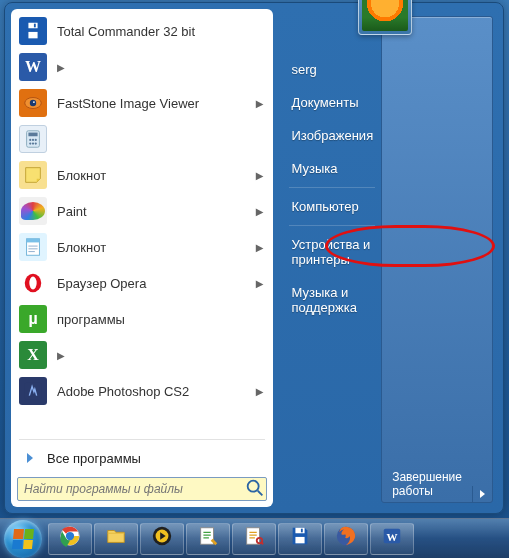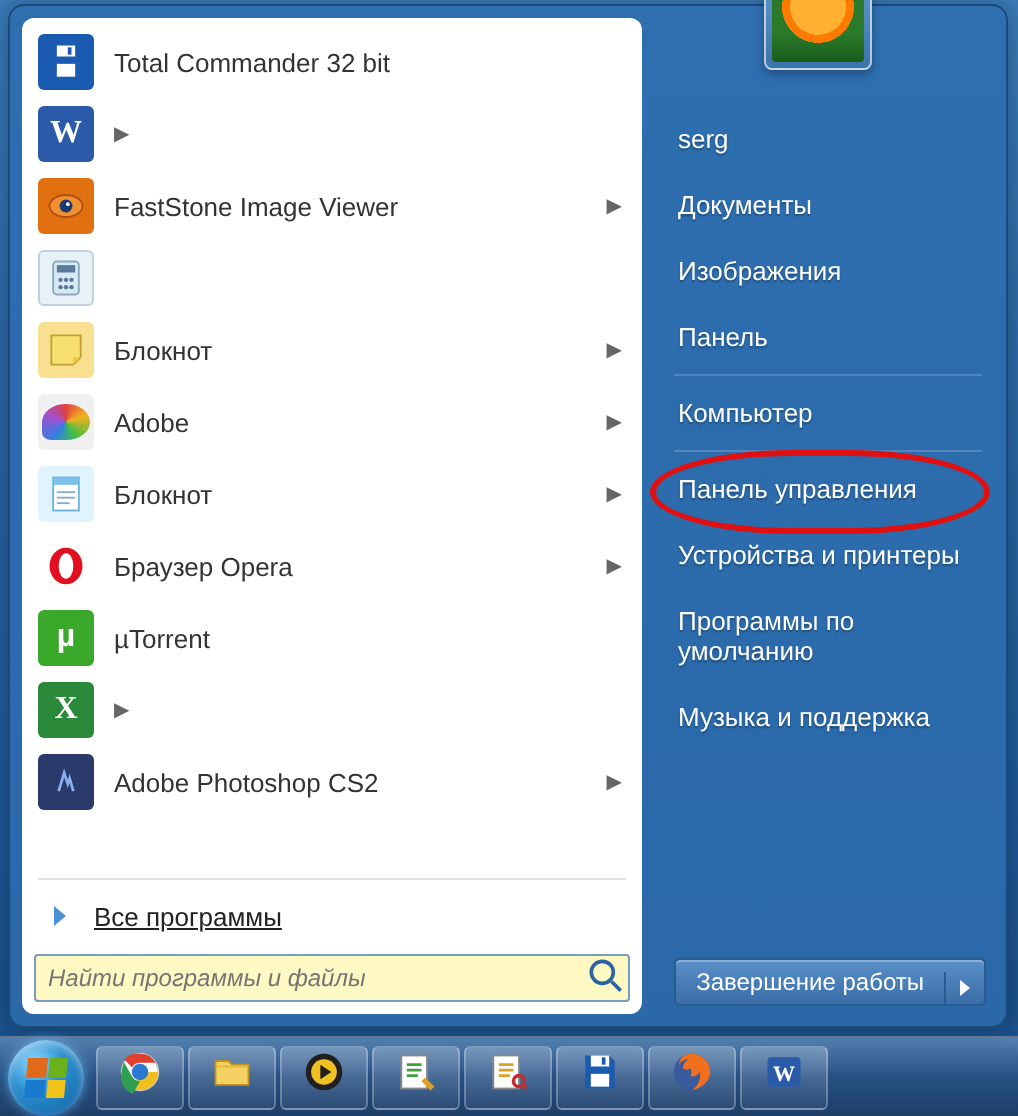--- a/index.html
+++ b/index.html
@@ -55,42 +55,42 @@
     padding: 6px 8px; height: 30px;
     cursor: pointer;
   }
   .all-programs .arrow {
     width: 0; height: 0;
     border-left: 6px solid #4b8fd4;
     border-top: 5px solid transparent;
     border-bottom: 5px solid transparent;
     margin-right: 14px; margin-left: 6px;
   }
-  .all-programs span { font-size: 13px; color: #222; text-decoration: underline; }
+  .all-programs span { font-size: 13px; color: #222; }
   .search-row { padding: 4px 4px 2px 4px; }
   .search-box {
     display: flex; align-items: center;
     border: 1px solid #7a9bc0;
     border-radius: 2px;
     background: #fef9c3;
     height: 24px;
   }
   .search-box input {
     flex: 1; border: none; outline: none;
     font-size: 12px; font-style: italic;
     color: #888; padding: 0 6px;
     background: transparent;
   }
   .search-icon {
     width: 22px; color: #2a64a4; font-size: 13px;
     text-align: center;
   }
   .right-panel {
     flex: 1;
-    display: flex; flex-direction: column;
+    display: flex; 
     padding: 4px 2px 2px 12px;
     position: relative;
   }
   .avatar-wrap {
     position: absolute;
     top: -28px; left: 50%;
     transform: translateX(-50%);
     width: 54px; height: 54px;
     background: linear-gradient(180deg, #6a9fd0, #3a74a8);
     border: 1px solid rgba(255,255,255,.6);
@@ -257,21 +257,21 @@
               <path d="M16 20v-4h4" fill="#e8c840"></path>
             </svg>
           </div>
           <span class="program-label">Блокнот</span>
           <span class="submenu-arrow">▶</span>
         </div>
         <div class="program-item">
           <div class="program-icon ic-paint">
             <div class="paint-palette"></div>
           </div>
-          <span class="program-label">Adobe</span>
+          <span class="program-label">Paint</span>
           <span class="submenu-arrow">▶</span>
         </div>
         <div class="program-item">
           <div class="program-icon ic-notepad">
             <svg class="icon-svg" viewBox="0 0 24 24">
               <rect x="5" y="3" width="14" height="18" fill="#fff" stroke="#6ab0d8"></rect>
               <rect x="5" y="3" width="14" height="4" fill="#7ac0e8"></rect>
               <line x1="7" y1="11" x2="17" y2="11" stroke="#8ac"></line>
               <line x1="7" y1="14" x2="17" y2="14" stroke="#8ac"></line>
               <line x1="7" y1="17" x2="14" y2="17" stroke="#8ac"></line>
@@ -287,21 +287,21 @@
               <ellipse cx="12" cy="12" rx="4" ry="7" fill="#fff"></ellipse>
             </svg>
           </div>
           <span class="program-label">Браузер Opera</span>
           <span class="submenu-arrow">▶</span>
         </div>
         <div class="program-item">
           <div class="program-icon ic-utor">
             <b style="font-size:16px;">µ</b>
           </div>
-          <span class="program-label">µTorrent</span>
+          <span class="program-label">программы</span>
         </div>
         <div class="program-item">
           <div class="program-icon ic-excel">
             <b style="font-family:Georgia;font-size:16px;">X</b>
           </div>
           <span class="submenu-arrow">▶</span>
         </div>
         <div class="program-item">
           <div class="program-icon ic-ps">
             <svg class="icon-svg" viewBox="0 0 24 24">
@@ -332,27 +332,25 @@
   </div>
 
   <div class="right-panel">
     <div class="avatar-wrap">
       <div class="avatar-inner"></div>
     </div>
     <div class="right-list" id="right-list">
         <div class="right-item">serg</div>
         <div class="right-item">Документы</div>
         <div class="right-item">Изображения</div>
-        <div class="right-item">Панель</div>
+        <div class="right-item">Музыка</div>
         <div class="right-sep"></div>
         <div class="right-item">Компьютер</div>
         <div class="right-sep"></div>
-        <div class="right-item">Панель управления</div>
         <div class="right-item">Устройства и принтеры</div>
-        <div class="right-item">Программы по умолчанию</div>
         <div class="right-item">Музыка и поддержка</div>
       </div>
     <div class="shutdown-row">
       <div class="shutdown-btn">
         <div class="shutdown-main">Завершение работы</div>
         <div class="shutdown-drop">
           <div class="tri"></div>
         </div>
       </div>
     </div>

